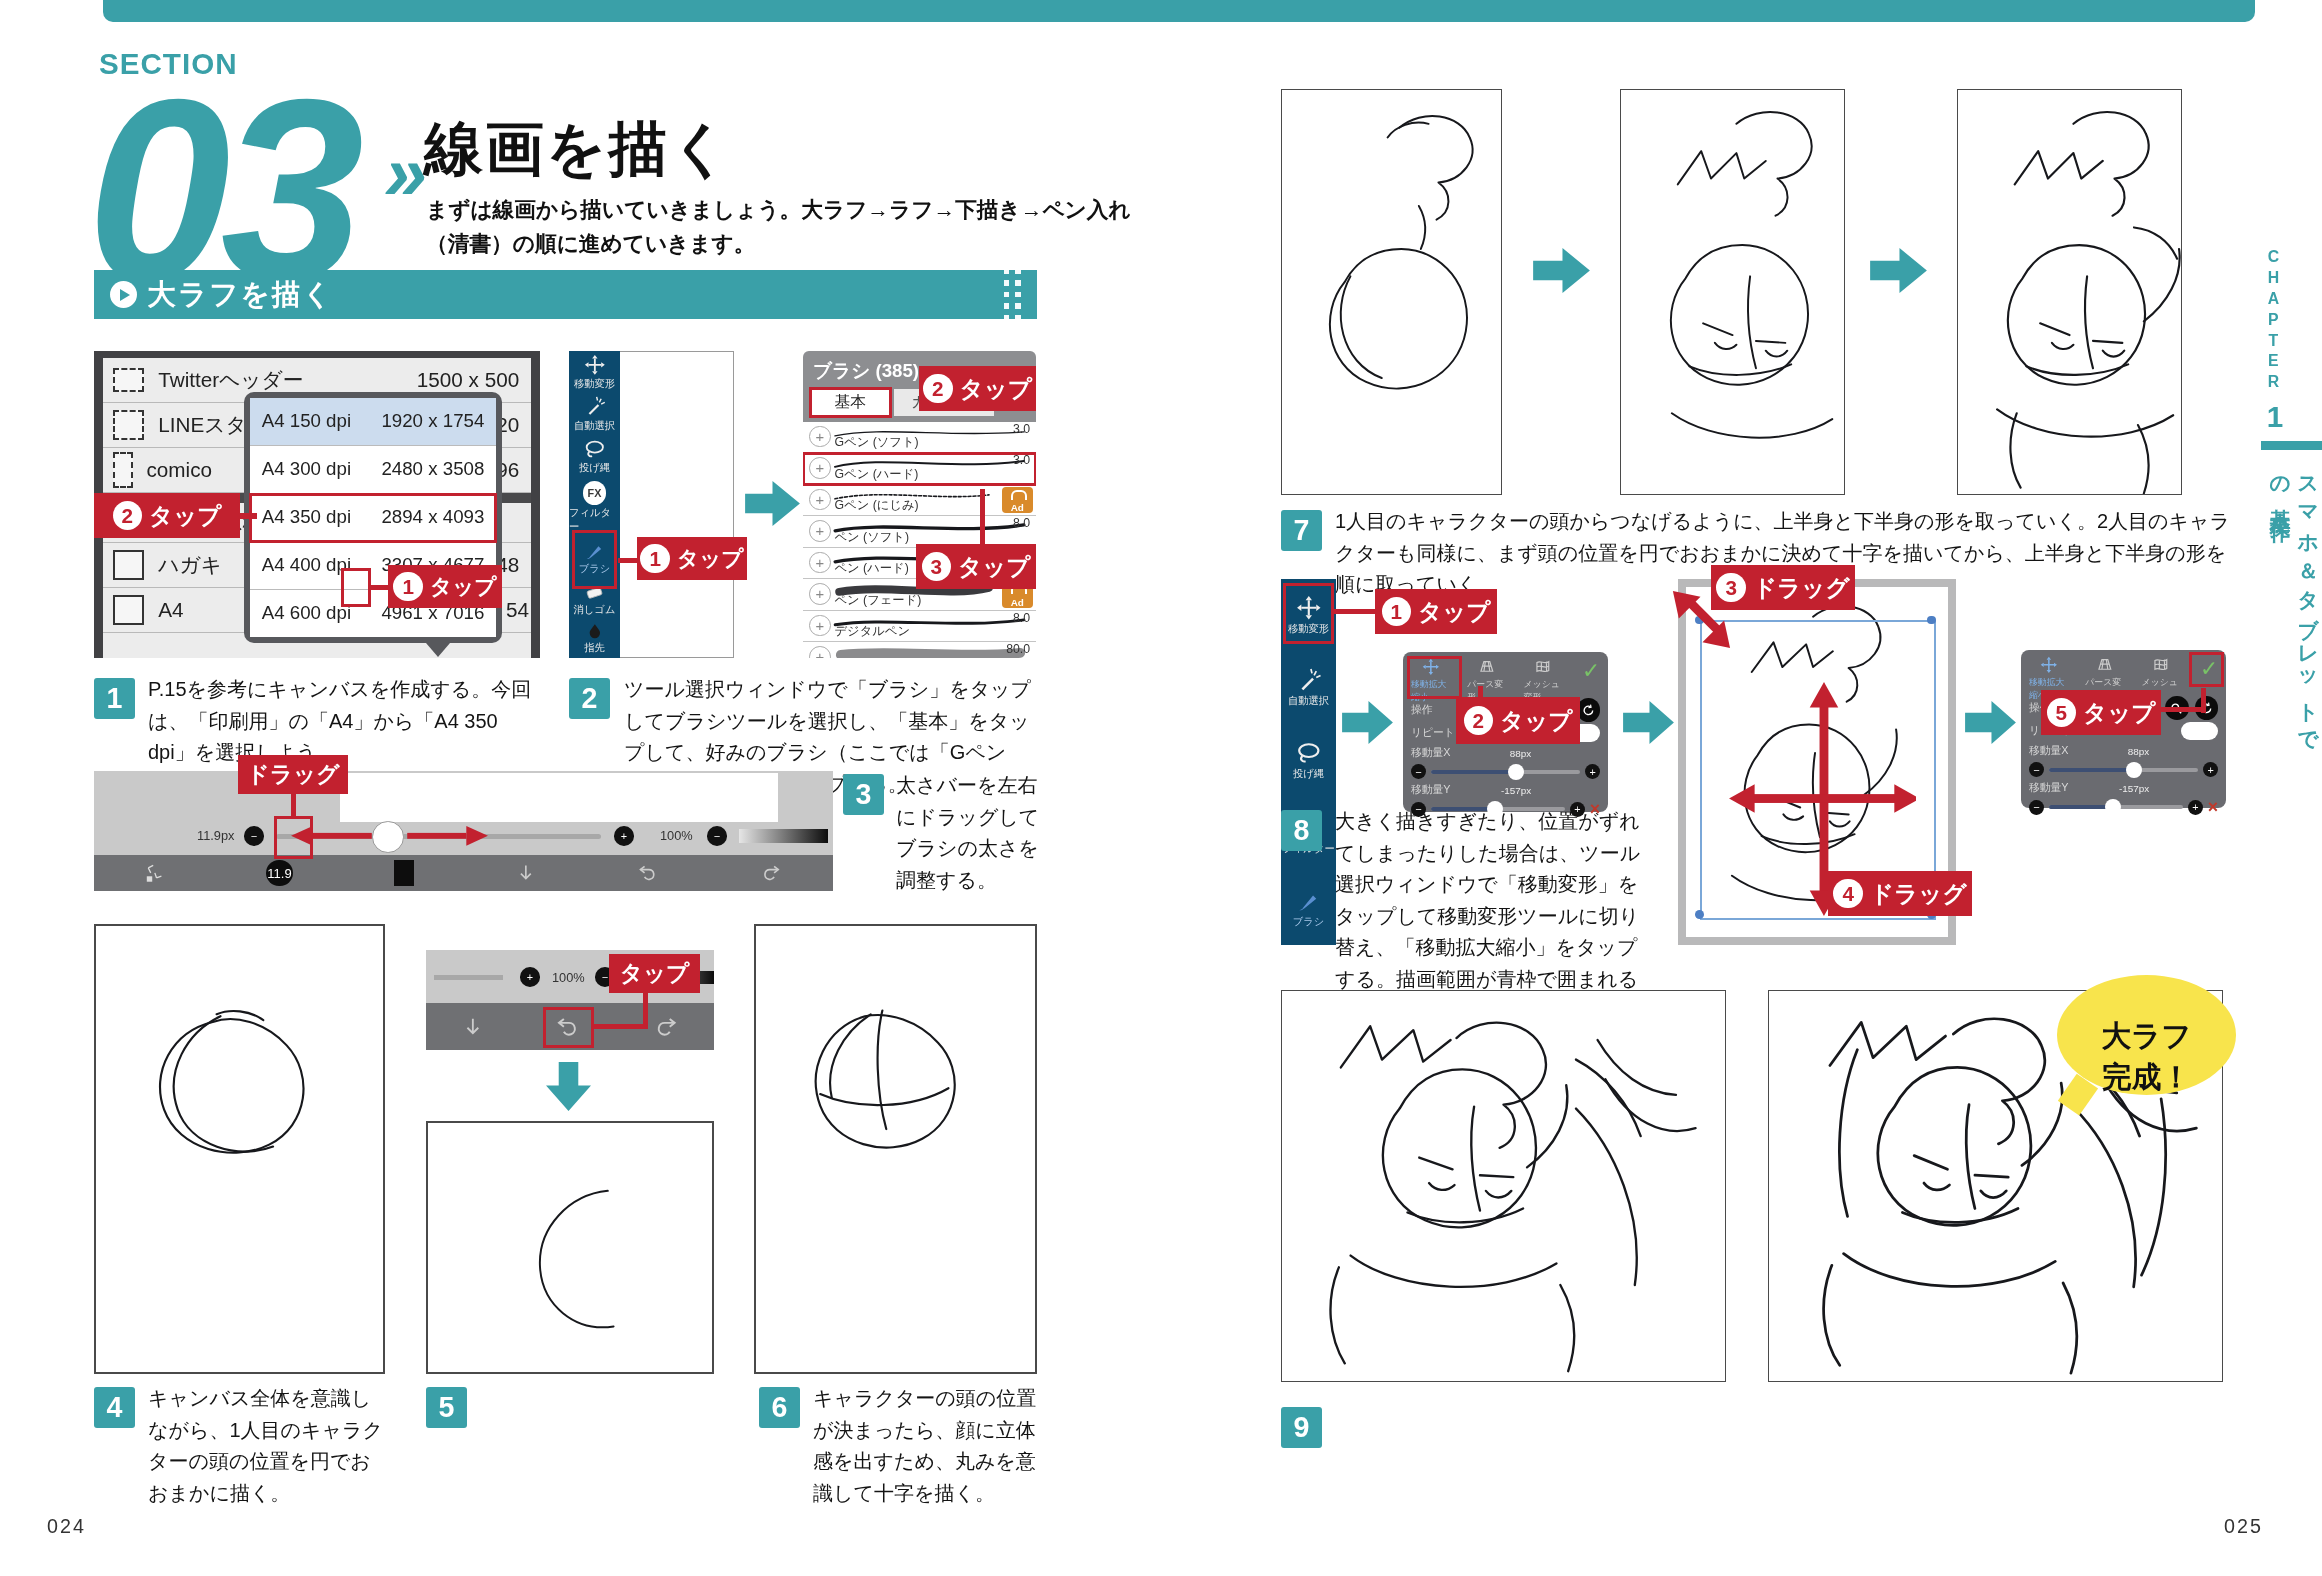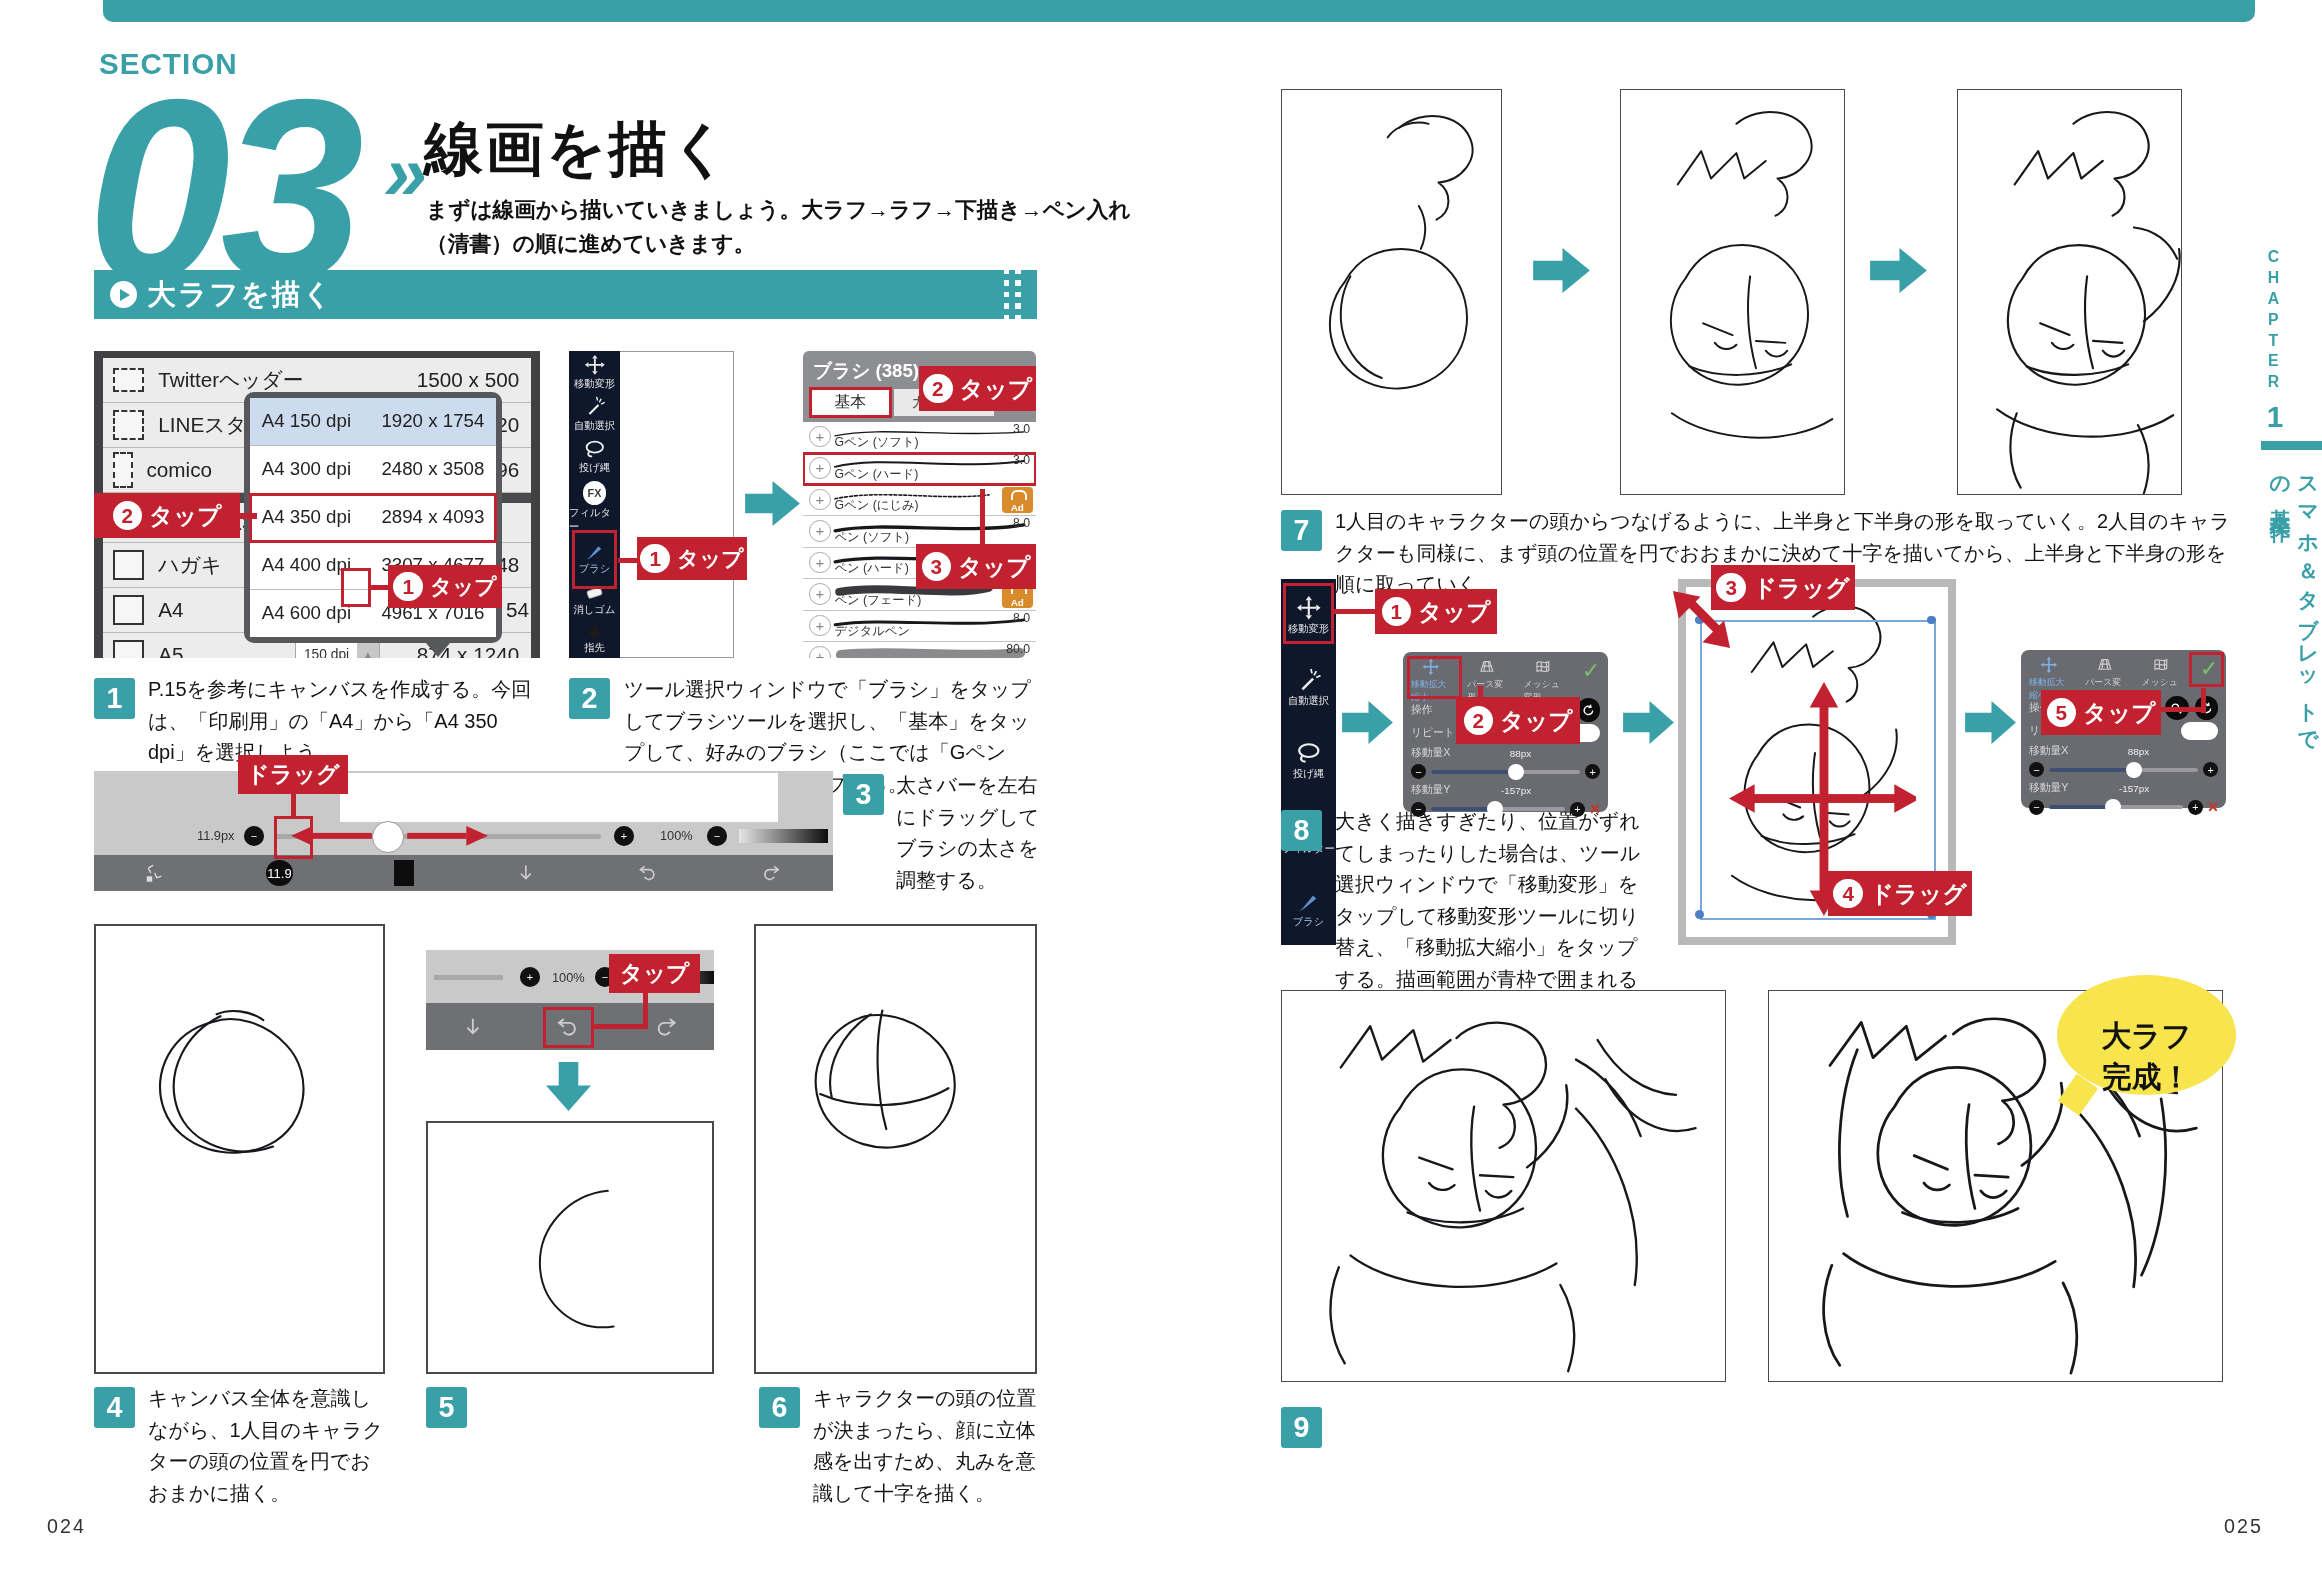--- a/index.html
+++ b/index.html
@@ -16,21 +16,21 @@
   .steptext{position:absolute;font-size:20px;line-height:1.58;color:#141414;letter-spacing:0;}
   
   .clist-row{display:flex;align-items:center;height:44px;border-bottom:1px solid #b9b9b9;font-size:20.7px;color:#222;position:relative;}
   .cbx{width:27.6px;height:25.6px;border:2px solid #333;margin:0 13.8px 0 9.9px;flex:0 0 auto;background:#f6f6f6;}
   .cbx.dash{border-style:dashed;}
   .stepper{display:flex;align-items:center;height:31.5px;background:#fff;border:1px solid #a8a8a8;font-size:13.8px;color:#333;}
   .stepper .val{padding:0 7.9px;}
   .stepper .up{width:21.7px;align-self:stretch;background:#c7c7c7;display:flex;align-items:center;justify-content:center;font-size:9.9px;color:#8a8a8a;}
   .dd-row{display:flex;align-items:center;justify-content:space-between;background:#fff;height:47px;padding:0 11.8px;font-size:18.7px;color:#222;border-bottom:1px solid #bbb;position:relative;}
   
-  .strip{position:absolute;background:#0f172a;display:flex;flex-direction:column;justify-content:space-around;align-items:center;overflow:hidden;}
+  .strip{position:absolute;background:#0c4a6e;display:flex;flex-direction:column;justify-content:space-around;align-items:center;overflow:hidden;}
   .tool{display:flex;flex-direction:column;align-items:center;gap:1px;color:#e8e8e8;font-size:10.3px;position:relative;}
   
   .brow{position:relative;height:30.5px;background:#fff;border-bottom:1px solid #c4c4c4;}
   .brow .plus{position:absolute;left:5.9px;top:3.9px;width:19.7px;height:19.7px;border:1px solid #aaa;border-radius:50%;color:#888;font-size:14.8px;display:flex;align-items:center;justify-content:center;background:#fff;}
   .brow .bname{position:absolute;left:31.5px;bottom:1px;font-size:12.3px;color:#333;}
   .brow .bsize{position:absolute;right:5.9px;top:0;font-size:12.3px;color:#333;}
   .adlock{position:absolute;right:3px;top:2px;width:31.5px;height:26.6px;background:#d98a2b;border-radius:3.9px;color:#fff;font-size:9.9px;font-weight:bold;display:flex;align-items:flex-end;justify-content:center;z-index:5;}
   .adlock:before{content:"";position:absolute;top:3px;left:9.9px;width:11.8px;height:7.9px;border:2px solid #fff;border-bottom:none;border-radius:5.9px 5.9px 0 0;}
   
   .tpanel{position:absolute;background:#6a6b70;border-radius:7.9px;color:#ddd;box-sizing:border-box;padding:5.9px 7.9px;}
@@ -120,29 +120,20 @@
         <span style="margin-left:auto;padding-right:11.8px;">181 x 1748</span>
       </div>
   <div class="clist-row">
         <span class="cbx"></span>
         <span>A4</span>
     <span class="stepper" style="position:absolute;left:192px;">
           <span class="val">150 dpi</span>
           <span class="up">▲</span>
         </span>
     <span style="margin-left:auto;padding-right:2px;">54</span>
-      </div>
-  <div class="clist-row">
-        <span class="cbx"></span>
-        <span>A5</span>
-    <span class="stepper" style="position:absolute;left:192px;">
-          <span class="val">150 dpi</span>
-          <span class="up">▲</span>
-        </span>
-    <span style="margin-left:auto;padding-right:11.8px;">874 x 1240</span>
       </div>
 </div>
 
 <div class="abs" style="left:244px;top:392px;width:258px;background:#57585c;border-radius:9.9px;padding:5.9px;box-sizing:border-box;z-index:20;">
   <div class="dd-row" style="background:#ccdcee;">
         <span>A4 150 dpi</span>
         <span>1920 x 1754</span>
       </div>
   <div class="dd-row">
         <span>A4 300 dpi</span>

